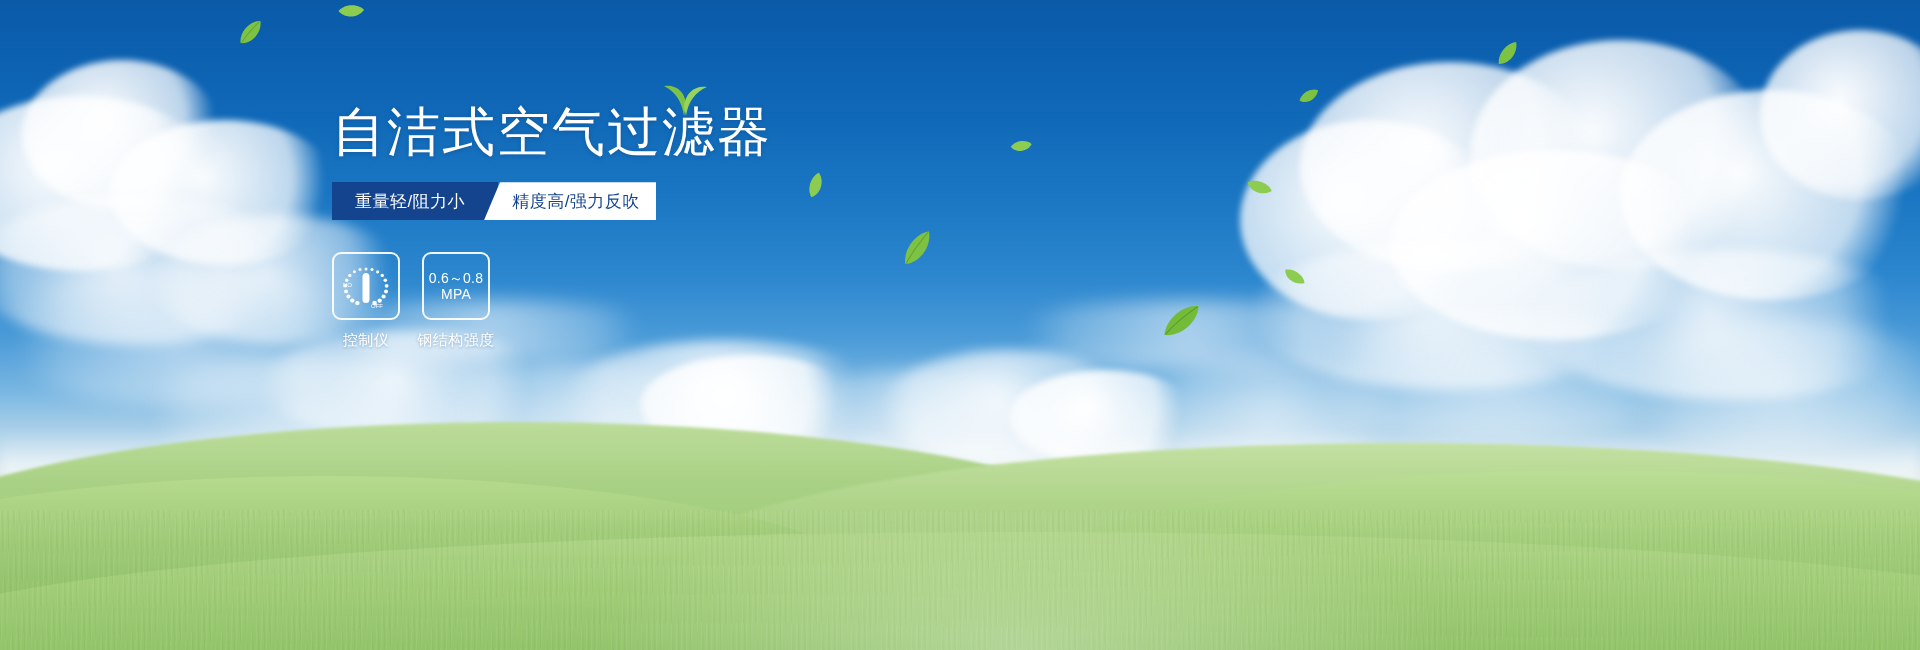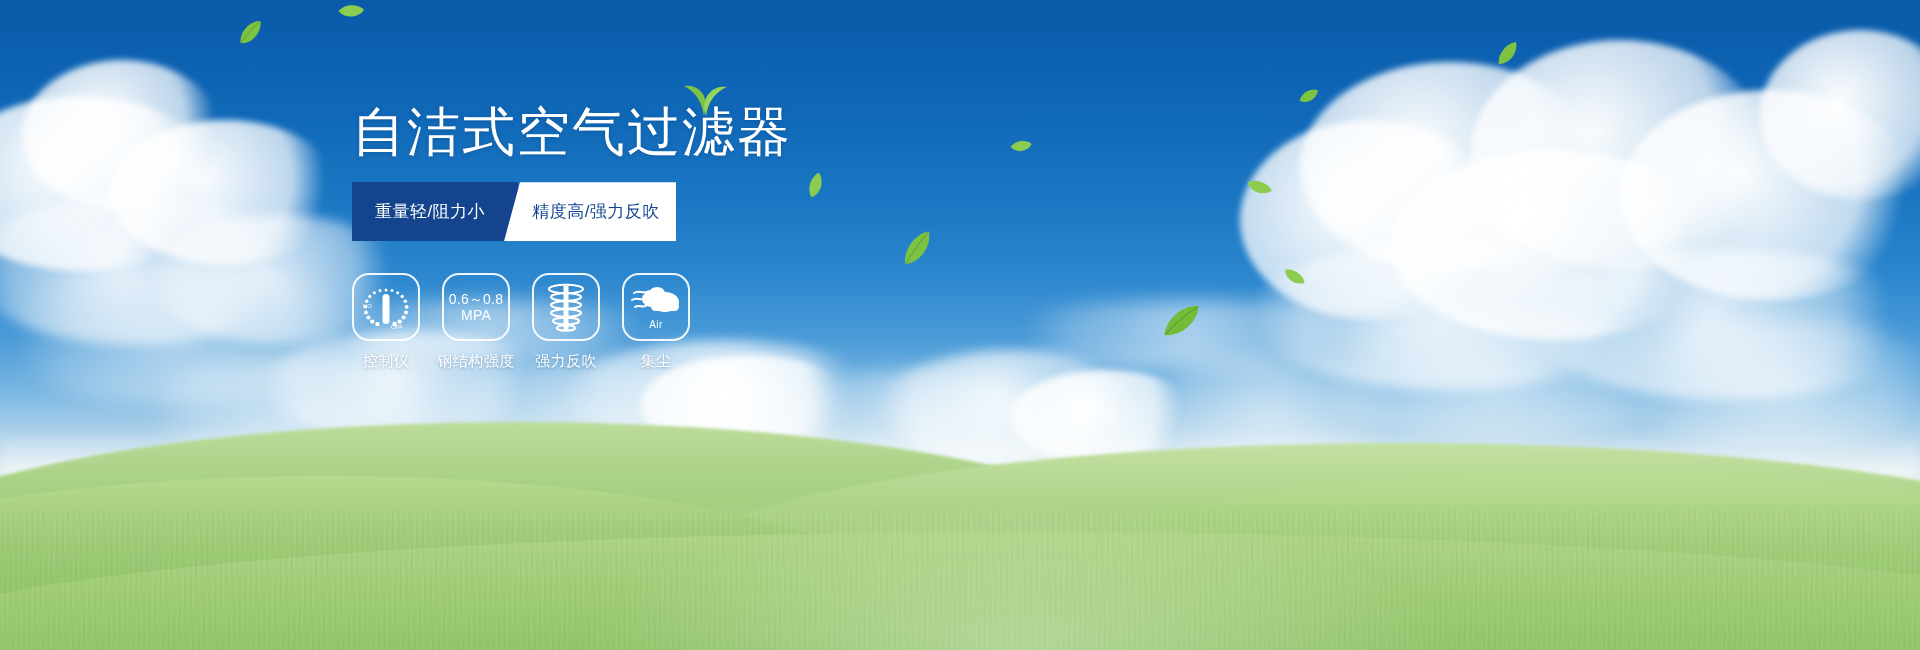--- a/index.html
+++ b/index.html
@@ -94,21 +94,21 @@
     filter: blur(6px);
   }
 
   
   .leaf { position:absolute; }
   .leaf svg { display:block; }
 
   
   .content {
     position: absolute;
-    left: 352px; top: 104px;
+    left: 332px; top: 104px;
     width: 520px;
   }
 
   .title {
     font-size: 53px;
     line-height: 1.06;
     letter-spacing: 2px;
     color: #ffffff;
     white-space: nowrap;
     font-weight: 400;
@@ -118,21 +118,21 @@
     position: absolute;
     left: 330px; top: -22px;
   }
 
   .pills {
     position: relative;
     margin-top: 22px;
     display: flex;
     align-items: stretch;
     width: 324px;
-    height: 59px;
+    height: 38px;
   }
   .pill {
     display: flex;
     align-items: center;
     justify-content: center;
     font-size: 17px;
     letter-spacing: 0.5px;
     white-space: nowrap;
   }
   .pill-dark {
@@ -157,21 +157,21 @@
   }
   .feature {
     width: 68px;
     display: flex;
     flex-direction: column;
     align-items: center;
   }
   .feature-box {
     width: 68px; height: 68px;
     border: 2px solid rgba(255,255,255,0.92);
-    border-radius: 17px;
+    border-radius: 9px;
     display: flex;
     flex-direction: column;
     align-items: center;
     justify-content: center;
     color: #ffffff;
     text-align: center;
     line-height: 1.18;
   }
   .feature-box .ftext { font-size: 14px; letter-spacing: 0.2px; }
   .feature-box .ftext.cn { font-size: 15px; }
@@ -346,53 +346,18 @@
       </div>
 
       <div class="feature">
         <div class="feature-box">
           <div class="ftext">0.6～0.8</div>
           <div class="ftext">MPA</div>
         </div>
         <div class="feature-label">钢结构强度</div>
       </div>
 
-      <div class="feature">
-        <div class="feature-box">
-          <svg width="48" height="50" viewBox="0 0 48 50">
-            <g fill="none" stroke="#ffffff" stroke-width="2.1">
-              <ellipse cx="24" cy="7" rx="17" ry="4.2"></ellipse>
-              <ellipse cx="24" cy="15" rx="15" ry="3.8"></ellipse>
-              <ellipse cx="24" cy="23" rx="15" ry="3.8"></ellipse>
-              <ellipse cx="24" cy="31" rx="15" ry="3.8"></ellipse>
-              <ellipse cx="24" cy="39" rx="13" ry="3.4"></ellipse>
-              <ellipse cx="24" cy="46" rx="9" ry="2.8"></ellipse>
-            </g>
-            <rect x="21.5" y="4" width="5" height="44" fill="#ffffff"></rect>
-          </svg>
-        </div>
-        <div class="feature-label">强力反吹</div>
-      </div>
-
-
-      <div class="feature">
-        <div class="feature-box">
-          <svg width="50" height="34" viewBox="0 0 50 34">
-            <g fill="#ffffff">
-              <ellipse cx="34" cy="18" rx="14" ry="10"></ellipse>
-              <ellipse cx="21" cy="15" rx="10" ry="8"></ellipse>
-              <ellipse cx="26" cy="9" rx="8" ry="6"></ellipse>
-              <rect x="20" y="18" width="28" height="9" rx="4.5"></rect>
-            </g>
-            <g fill="none" stroke="#ffffff" stroke-width="2" stroke-linecap="round">
-              <path d="M3 9 C8 5 13 11 18 7"></path>
-              <path d="M1 16 C6 12 10 18 15 14"></path>
-              <path d="M4 23 C8 20 12 25 16 21"></path>
-            </g>
-          </svg>
-          <div class="air-word">Air</div>
-        </div>
-        <div class="feature-label">集尘</div>
-      </div>
+
+
 
     </div>
   </div>
 </div>
 
 </body></html>

